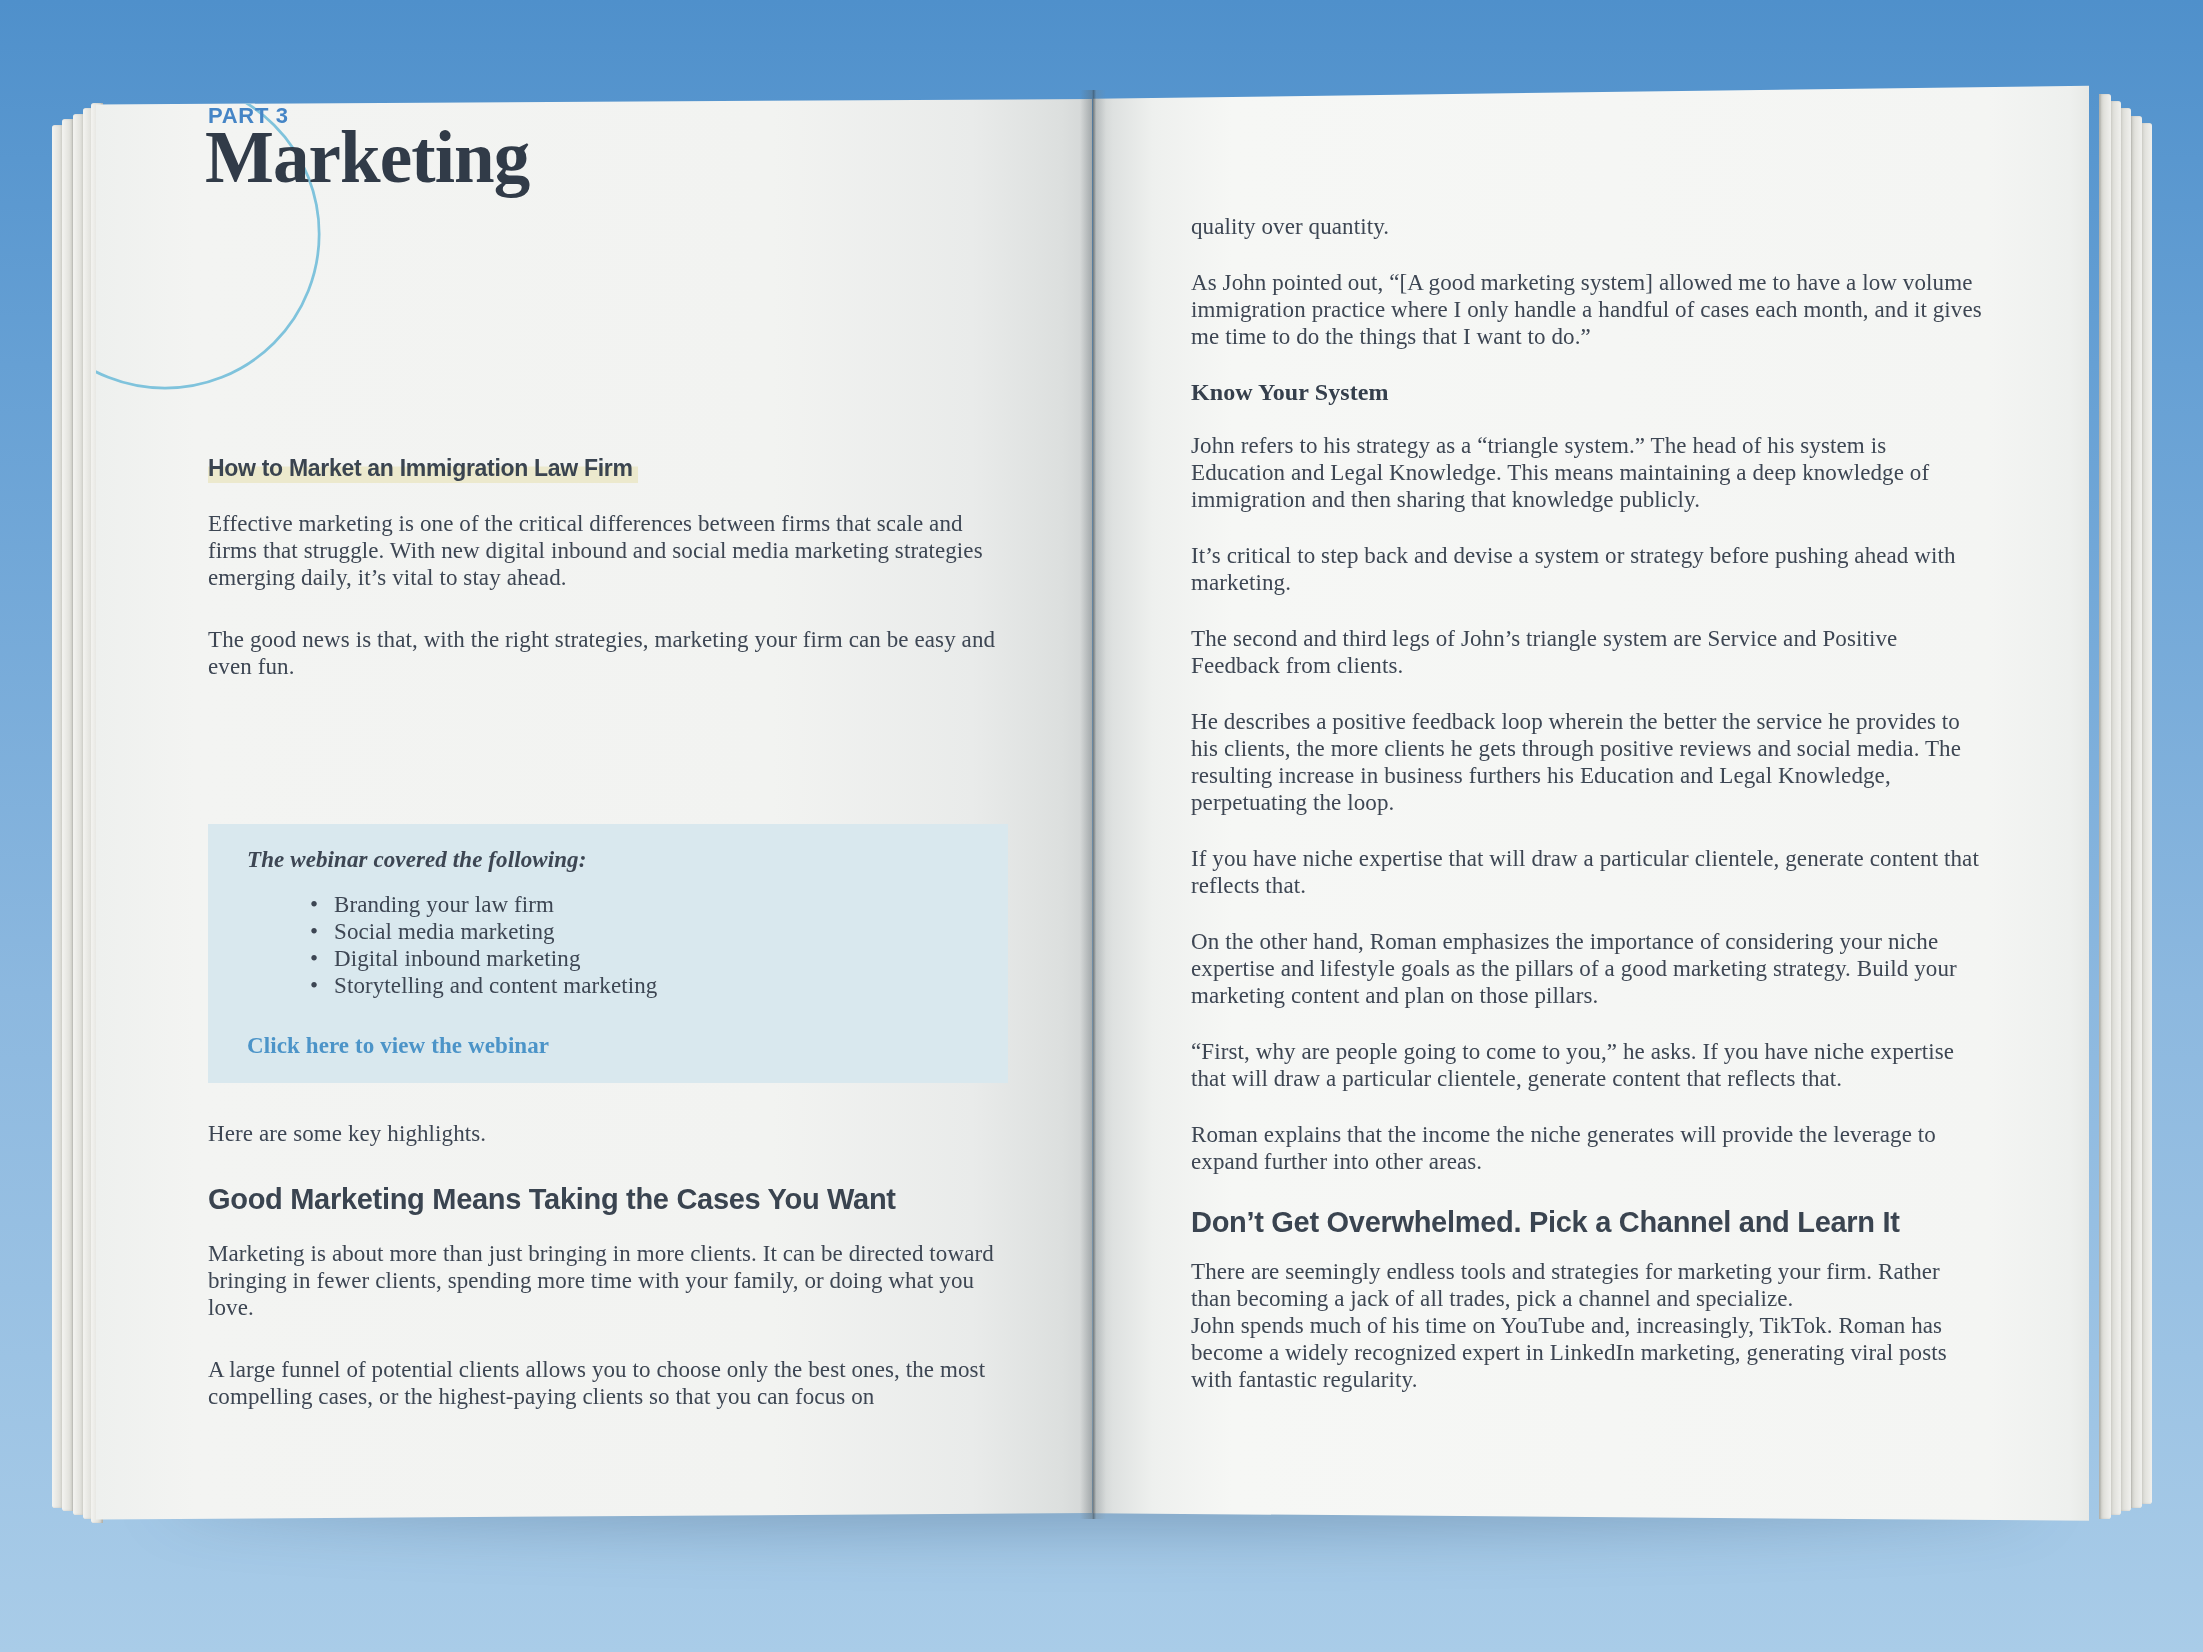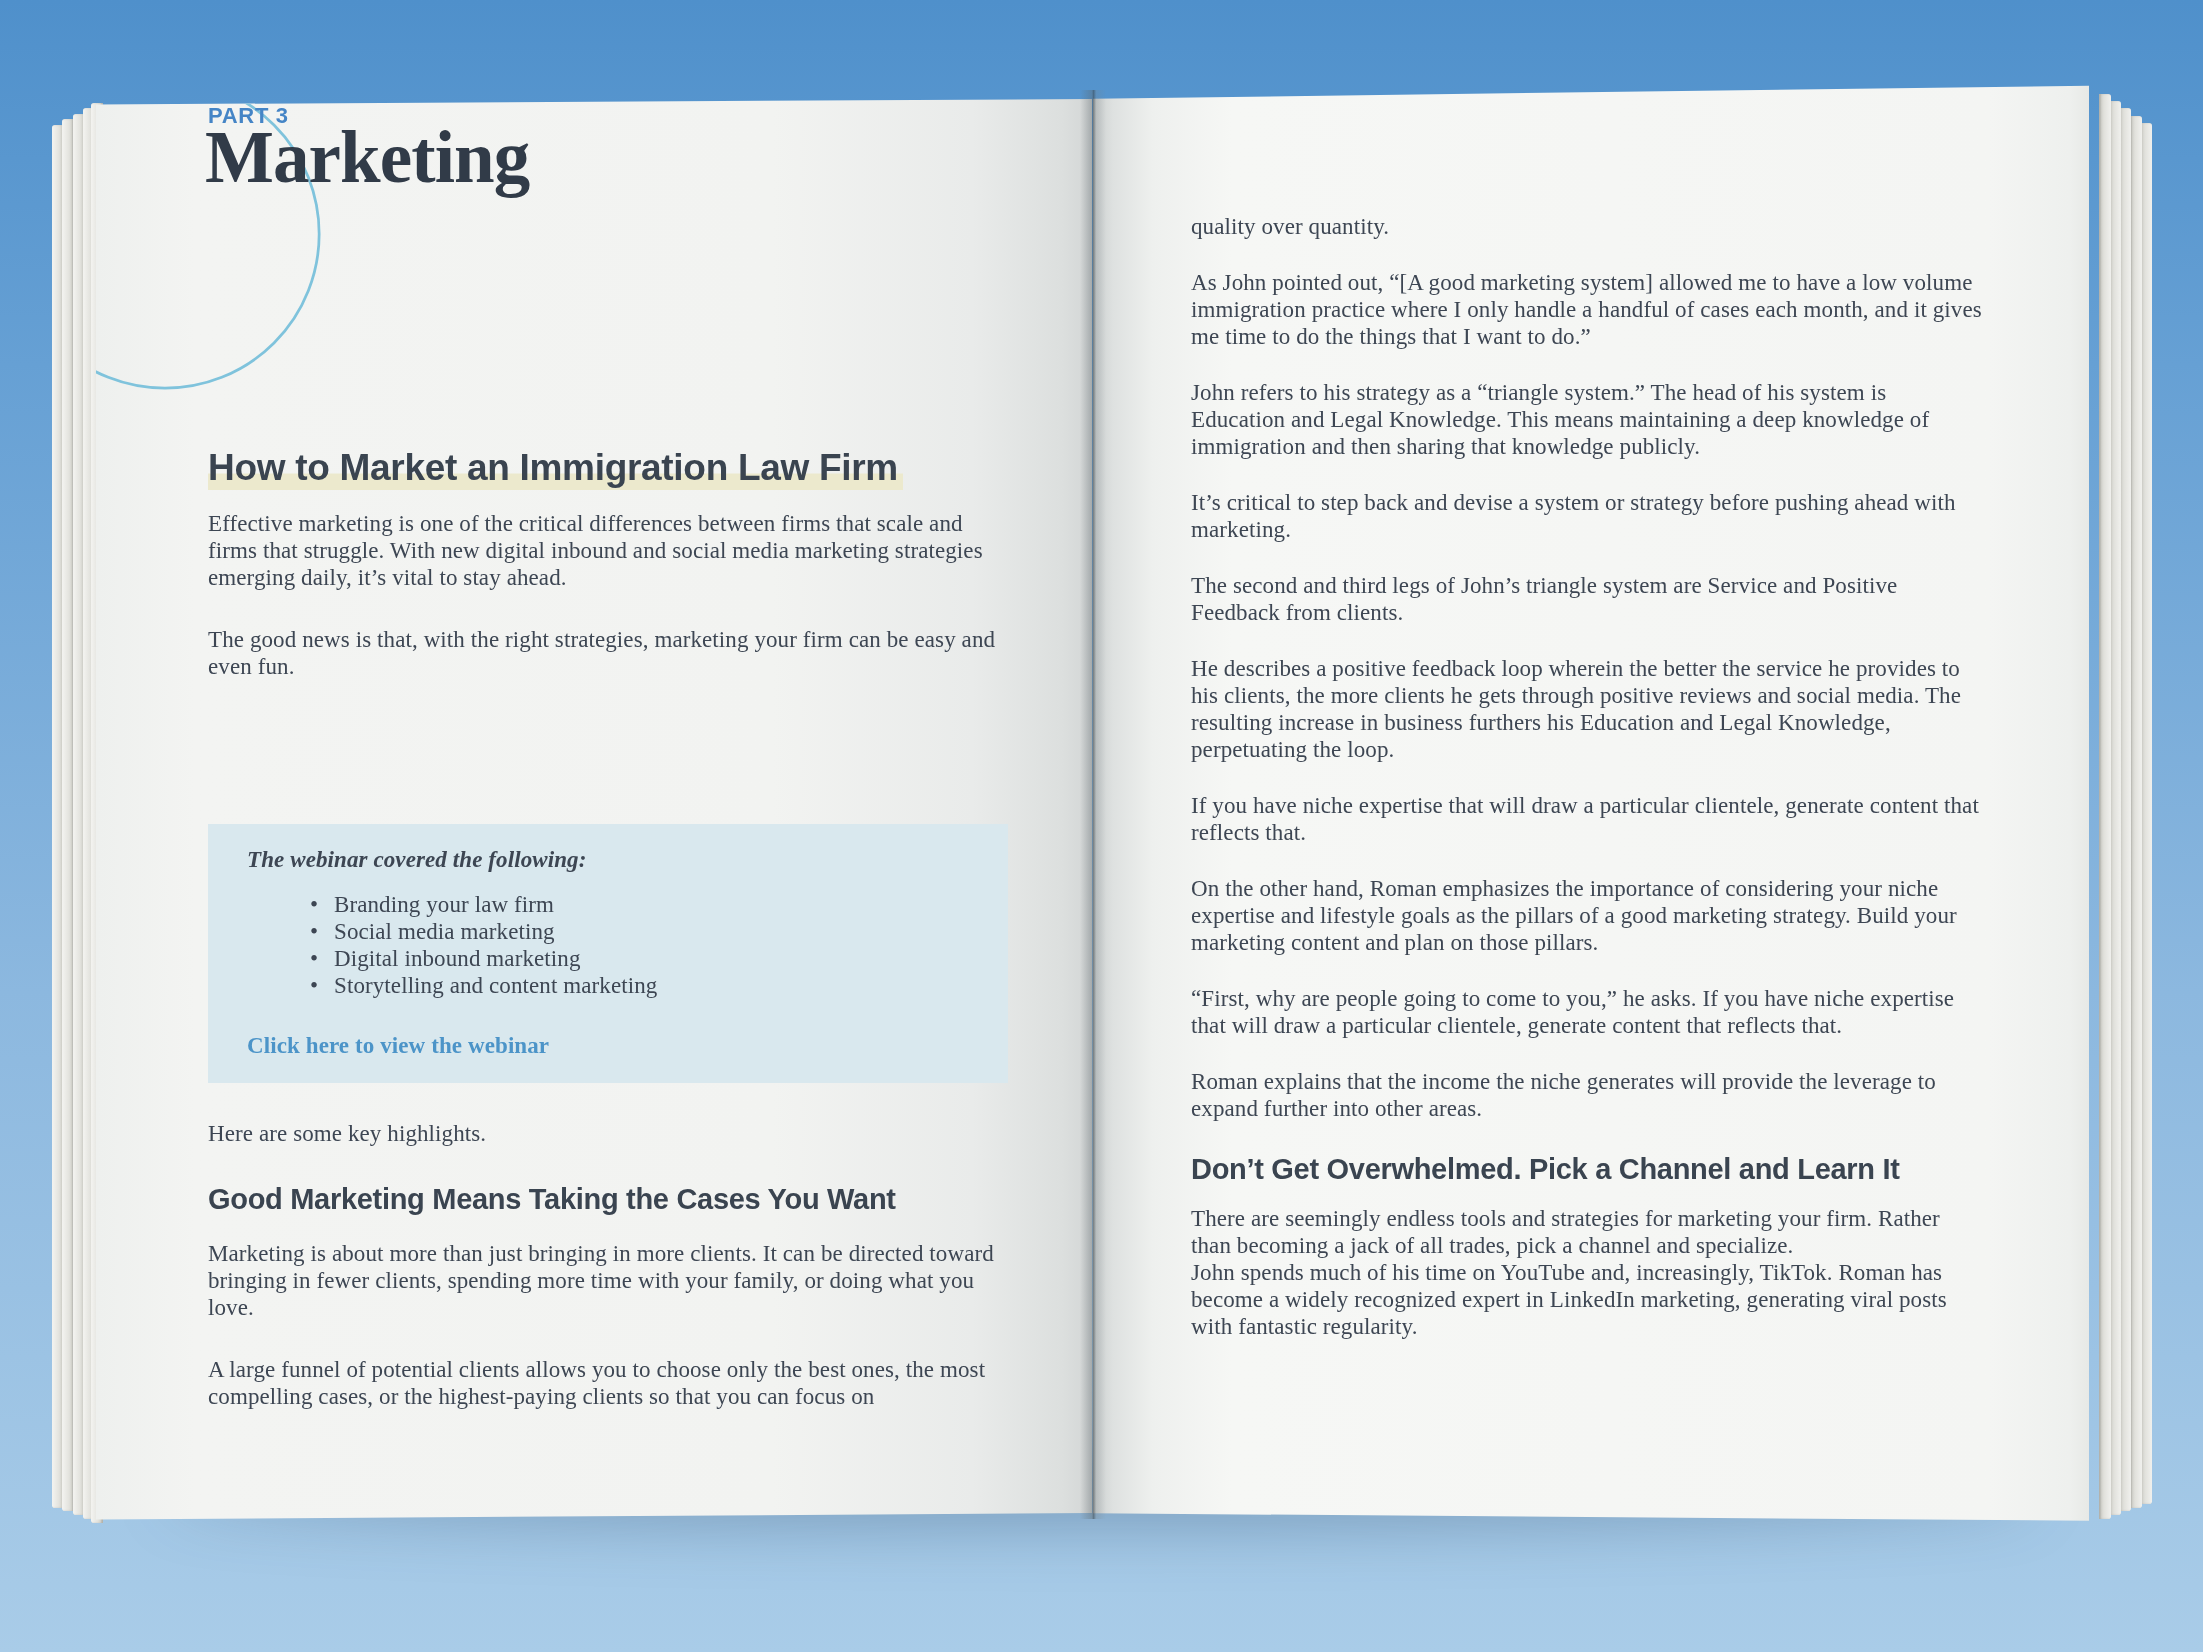--- a/index.html
+++ b/index.html
@@ -28,21 +28,21 @@
   
   .serif{color:#3d4653;font-size:23px;line-height:27px;letter-spacing:0.1px;}
   .serif p{margin:0 0 35px 0;}
   .serif p:last-child{margin-bottom:0;}
   .rcol p{margin:0 0 29px 0;}
   .part-label{position:absolute;font-family:"Liberation Sans",sans-serif;font-weight:700;
     font-size:22px;letter-spacing:0.7px;color:var(--accent,#4585c6);text-align:right;}
   .chapter-title{position:absolute;font-weight:700;font-size:73px;line-height:1;
     color:#313b48;letter-spacing:-0.9px;}
   .h-sans{font-family:"Liberation Sans",sans-serif;font-weight:700;color:#3a4450;letter-spacing:-0.3px;}
-  .h1-sans{position:absolute;font-size:37px;line-height:40px;}
+  .h1-sans{position:absolute;font-size:23px;line-height:40px;}
   .h2-sans{position:absolute;font-size:29px;line-height:37px;}
   .hl{box-shadow:inset 0 -16.5px 0 0 var(--highlight,#ece9cd);padding:0 5.5px 1.8px 0;}
   .box{position:absolute;background:var(--box_bg,#d9e8ee);}
   .box-title{font-weight:700;font-style:italic;font-size:23px;color:#3d4653;}
   .box ul{list-style:none;margin:18.4px 0 0 0;padding:0 0 0 87px;}
   .box li{position:relative;line-height:27px;}
   .box li::before{content:"•";position:absolute;left:-24px;top:0;color:#3d4653;}
   .link{font-weight:700;color:var(--link_color,#4c94c8);text-decoration:none;display:inline-block;margin-top:33px;}
   .rh-serif{font-weight:700;font-size:24px;margin:0 0 26px 0;color:#353f4c;}
   .rh-sans{font-family:"Liberation Sans",sans-serif;font-weight:700;color:#3a4450;
@@ -107,20 +107,21 @@
     <div class="serif abs" style="left:112px;top:1152px;width:788px;">
       <p>Marketing is about more than just bringing in more clients. It can be directed toward bringing in fewer clients, spending more time with your family, or doing what you love.</p>
       <p>A large funnel of potential clients allows you to choose only the best ones, the most compelling cases, or the highest-paying clients so that you can focus on</p>
     </div>
   </div>
 
   <div class="page page-right">
     <div class="serif rcol abs" style="left:98px;top:129px;width:792px;">
       <p>quality over quantity.</p>
       <p>As John pointed out, “[A good marketing system] allowed me to have a low volume immigration practice where I only handle a handful of cases each month, and it gives me time to do the things that I want to do.”</p>
+      <div class="rh-serif">Know Your System</div>
       <p>John refers to his strategy as a “triangle system.” The head of his system is Education and Legal Knowledge. This means maintaining a deep knowledge of immigration and then sharing that knowledge publicly.</p>
       <p>It’s critical to step back and devise a system or strategy before pushing ahead with marketing.</p>
       <p>The second and third legs of John’s triangle system are Service and Positive Feedback from clients.</p>
       <p>He describes a positive feedback loop wherein the better the service he provides to his clients, the more clients he gets through positive reviews and social media. The resulting increase in business furthers his Education and Legal Knowledge, perpetuating the loop.</p>
       <p>If you have niche expertise that will draw a particular clientele, generate content that reflects that.</p>
       <p>On the other hand, Roman emphasizes the importance of considering your niche expertise and lifestyle goals as the pillars of a good marketing strategy. Build your marketing content and plan on those pillars.</p>
       <p>“First, why are people going to come to you,” he asks. If you have niche expertise that will draw a particular clientele, generate content that reflects that.</p>
       <p>Roman explains that the income the niche generates will provide the leverage to expand further into other areas.</p>
       <div class="rh-sans">Don’t Get Overwhelmed. Pick a Channel and Learn It</div>
       <div class="tight">

